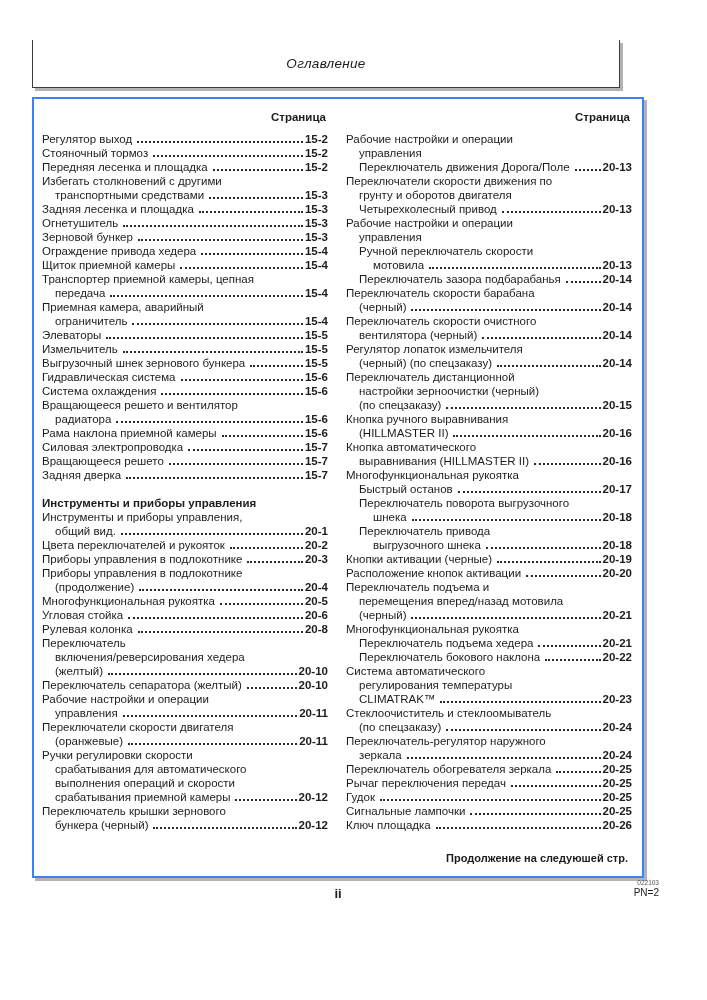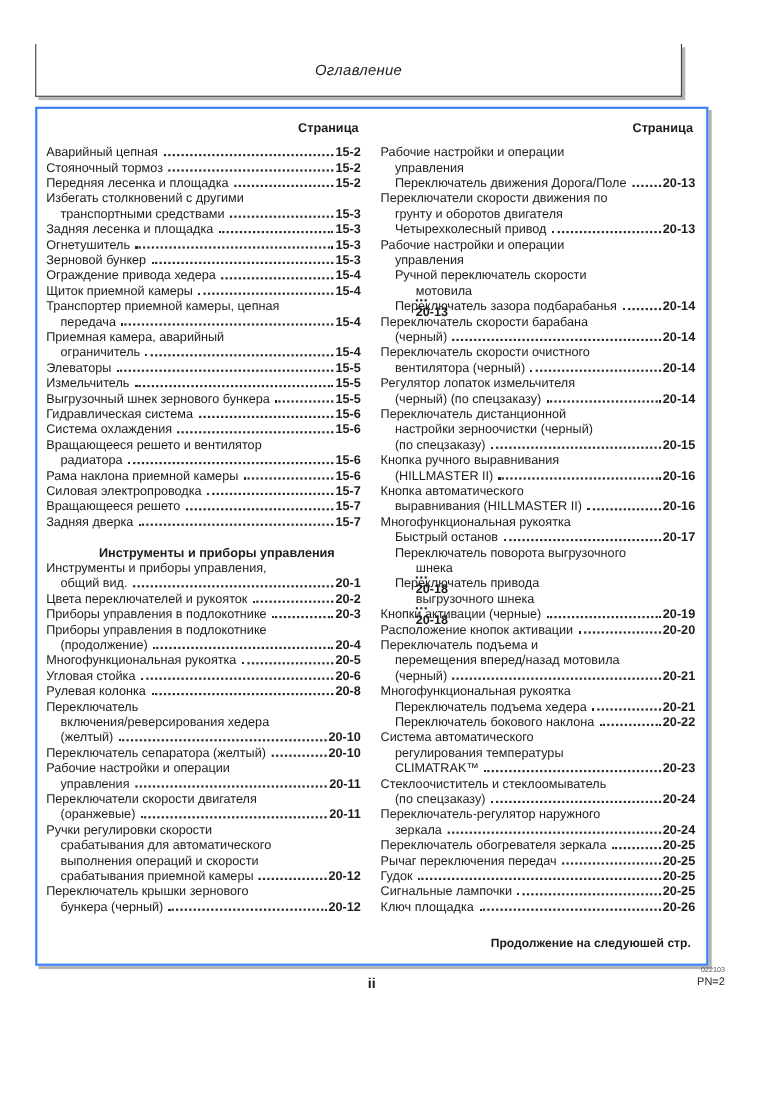--- a/index.html
+++ b/index.html
@@ -32,29 +32,29 @@
   }
   .col { width: 288px; display: flex; flex-direction: column; }
   .col-header {
     text-align: right; font-weight: bold; font-size: 11.5px;
     margin-bottom: 9px; padding-right: 2px;
   }
   .col-body { font-size: 11.5px; line-height: 14px; }
   .toc-line { display: flex; align-items: baseline; height: 14px; white-space: nowrap; }
   .ind0 { padding-left: 0; }
   .ind1 { padding-left: 13px; }
-  .ind2 { padding-left: 27px; flex-direction: column; }
+  .ind2 { padding-left: 27px; }
   .toc-text { flex: 0 0 auto; }
   .dots {
     flex: 1 1 auto; min-width: 10px;
     border-bottom: 2px dotted #2b2b2b;
     margin: 0 2px 3px 5px;
   }
   .pg { flex: 0 0 auto; font-weight: bold; }
-  .toc-heading { font-weight: bold; font-size: 11.5px; line-height: 14px; height: 14px; white-space: nowrap; margin-left: 48px; }
+  .toc-heading { font-weight: bold; font-size: 11.5px; line-height: 14px; height: 14px; white-space: nowrap; }
   .toc-spacer { height: 14px; }
   .continued {
     margin-top: auto;
     text-align: right; font-weight: bold; font-size: 11px;
     padding-right: 4px; padding-bottom: 2px;
   }
   .footer-page {
     position: absolute; left: 32px; top: 886px; width: 612px;
     text-align: center; font-weight: bold; font-size: 13px;
   }
@@ -71,21 +71,21 @@
 
   <div class="title-band">
     <span class="title">Оглавление</span>
   </div>
 
   <div class="main-box">
     <div class="col">
       <div class="col-header">Страница</div>
       <div class="col-body" id="col-left">
           <div class="toc-line ind0">
-            <span class="toc-text">Аварийный цепная</span>
+            <span class="toc-text">Регулятор выход</span>
             <span class="dots"></span>
             <span class="pg">15-2</span>
           </div>
           <div class="toc-line ind0">
             <span class="toc-text">Стояночный тормоз</span>
             <span class="dots"></span>
             <span class="pg">15-2</span>
           </div>
           <div class="toc-line ind0">
             <span class="toc-text">Передняя лесенка и площадка</span>

